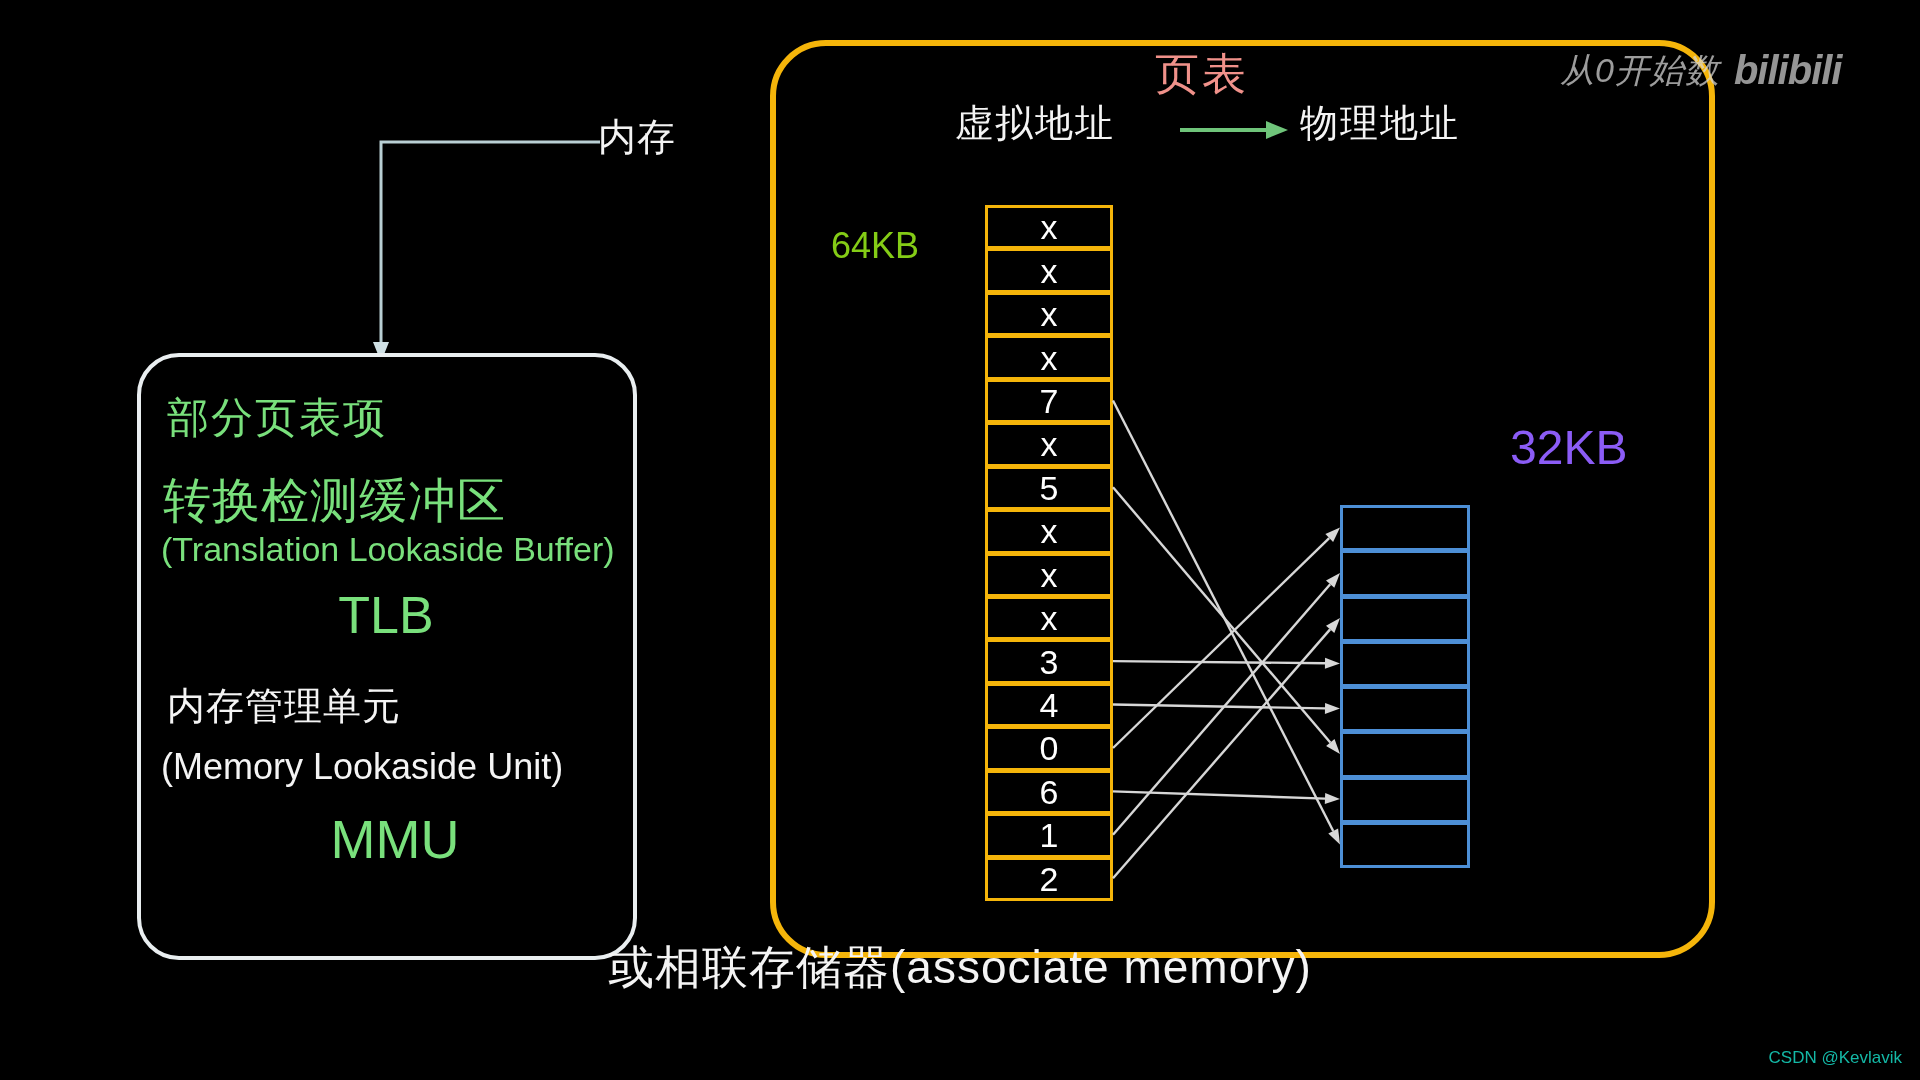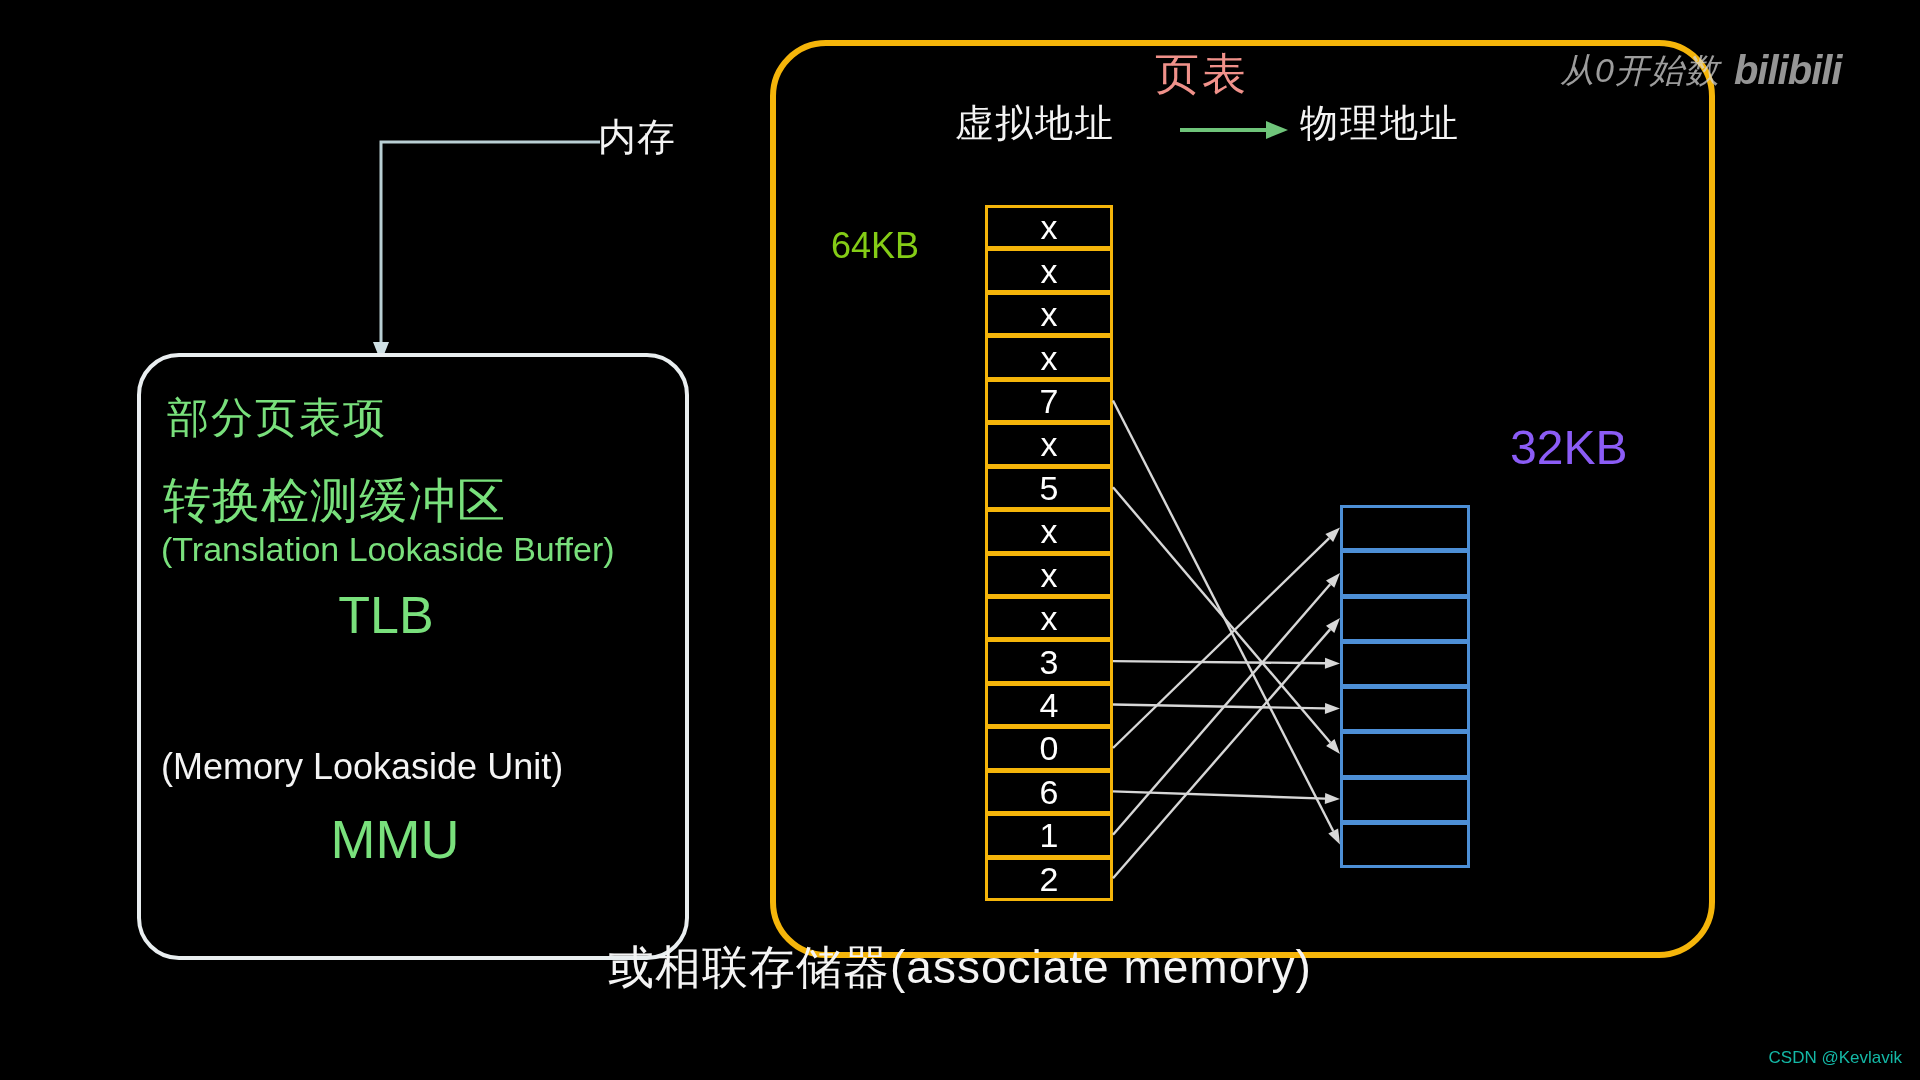--- a/index.html
+++ b/index.html
@@ -41,21 +41,21 @@
     width: 260px;
     height: 240px;
     pointer-events: none;
   }
 
   
   #tlb-mmu-panel {
     position: absolute;
     left: 137px;
     top: 353px;
-    width: 552px;
+    width: 500px;
     height: 607px;
     border: 4px solid #e9eef0;
     border-radius: 42px;
     box-sizing: border-box;
     background: #000000;
   }
   .green { color: #79e07c; }
   .white { color: #f4f4f4; }
 
   #tlb-partial {
@@ -304,20 +304,21 @@
   <svg id="memory-connector" viewBox="0 0 260 240" xmlns="http://www.w3.org/2000/svg">
     <path d="M 240 12 L 21 12 L 21 218" fill="none" stroke="#b9cfd4" stroke-width="3"></path>
     <path d="M 21 232 L 13 212 L 29 212 Z" fill="#cfe0e4"></path>
   </svg>
 
   <div id="tlb-mmu-panel">
     <div id="tlb-partial" class="green">部分页表项</div>
     <div id="tlb-cn" class="green">转换检测缓冲区</div>
     <div id="tlb-en" class="green">(Translation Lookaside Buffer)</div>
     <div id="tlb-abbr" class="green">TLB</div>
+    <div id="mmu-cn" class="white">内存管理单元</div>
     <div id="mmu-en" class="white">(Memory Lookaside Unit)</div>
     <div id="mmu-abbr" class="green">MMU</div>
   </div>
 
   <div id="memory-panel"></div>
 
   <div id="page-table-title">页表</div>
   <div id="virtual-address-label">虚拟地址</div>
   <div id="physical-address-label">物理地址</div>
 

